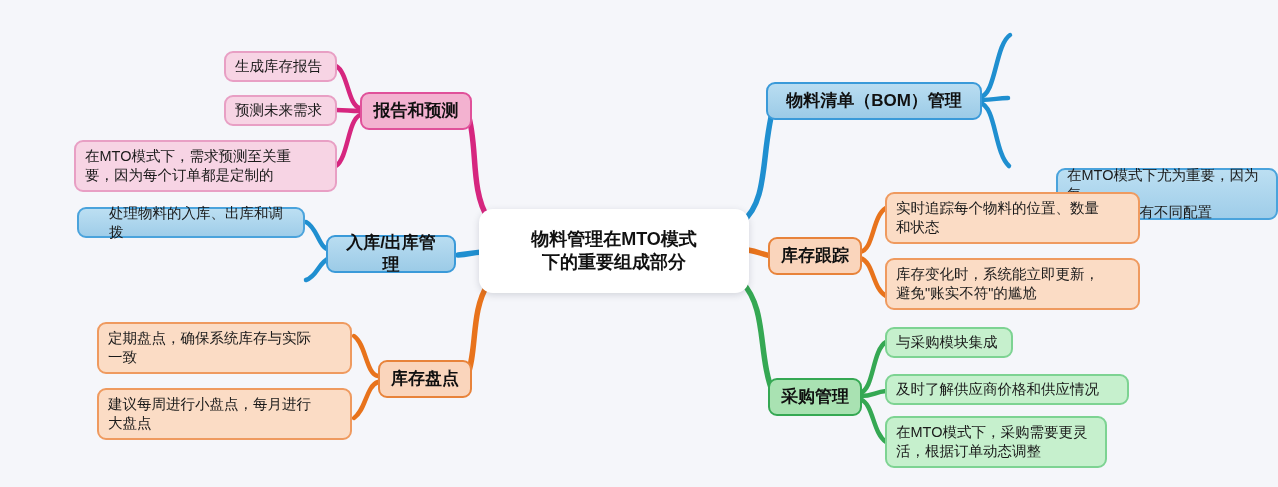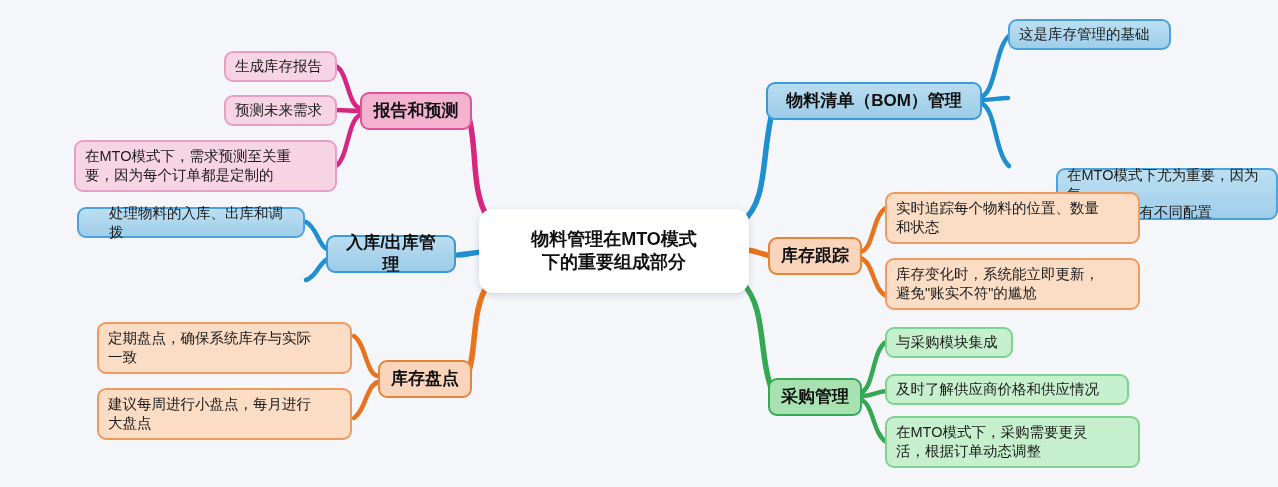--- a/index.html
+++ b/index.html
@@ -113,36 +113,35 @@
 
     <path d="M 378 376 C 366 374 366 344 354 336" fill="none" stroke="#e8731c" stroke-width="4.5" stroke-linecap="round"></path>
     <path d="M 378 382 C 366 386 366 410 354 418" fill="none" stroke="#e8731c" stroke-width="4.5" stroke-linecap="round"></path>
   </svg>
 
   <div class="node root-node" style="left:479px; top:209px; width:270px; height:84px;">物料管理在MTO模式
 下的重要组成部分</div>
 
   <div class="node branch-node branch-blue" style="left:766px; top:82px; width:216px; height:38px;">物料清单（BOM）管理</div>
 
-  <div class="node leaf-node leaf-blue" style="left:1008px; top:19px; width:163px; height:31px;">这是库存管理的基础</div>
   <div class="node leaf-node leaf-blue" style="left:1056px; top:128px; width:222px; height:52px;margin-top:40px;">在MTO模式下尤为重要，因为每
 个订单可能有不同配置</div>
 
   <div class="node branch-node branch-orange" style="left:768px; top:237px; width:94px; height:38px;text-align:right;">库存跟踪</div>
 
   <div class="node leaf-node leaf-orange" style="left:885px; top:192px; width:255px; height:52px;">实时追踪每个物料的位置、数量
 和状态</div>
   <div class="node leaf-node leaf-orange" style="left:885px; top:258px; width:255px; height:52px;">库存变化时，系统能立即更新，
 避免"账实不符"的尴尬</div>
 
   <div class="node branch-node branch-green" style="left:768px; top:378px; width:94px; height:38px;">采购管理</div>
 
   <div class="node leaf-node leaf-green" style="left:885px; top:327px; width:128px; height:31px;">与采购模块集成</div>
   <div class="node leaf-node leaf-green" style="left:885px; top:374px; width:244px; height:31px;">及时了解供应商价格和供应情况</div>
-  <div class="node leaf-node leaf-green" style="left:885px; top:416px; width:255px; height:52px;">在MTO模式下，采购需要更灵
+  <div class="node leaf-node leaf-green" style="left:885px; top:416px; width:222px; height:52px;">在MTO模式下，采购需要更灵
 活，根据订单动态调整</div>
 
   <div class="node branch-node branch-pink" style="left:360px; top:92px; width:112px; height:38px;">报告和预测</div>
 
   <div class="node leaf-node leaf-pink" style="left:224px; top:51px; width:113px; height:31px;">生成库存报告</div>
   <div class="node leaf-node leaf-pink" style="left:224px; top:95px; width:113px; height:31px;">预测未来需求</div>
   <div class="node leaf-node leaf-pink" style="left:74px; top:140px; width:263px; height:52px;">在MTO模式下，需求预测至关重
 要，因为每个订单都是定制的</div>
 
   <div class="node branch-node branch-blue" style="left:326px; top:235px; width:130px; height:38px;">入库/出库管理</div>

